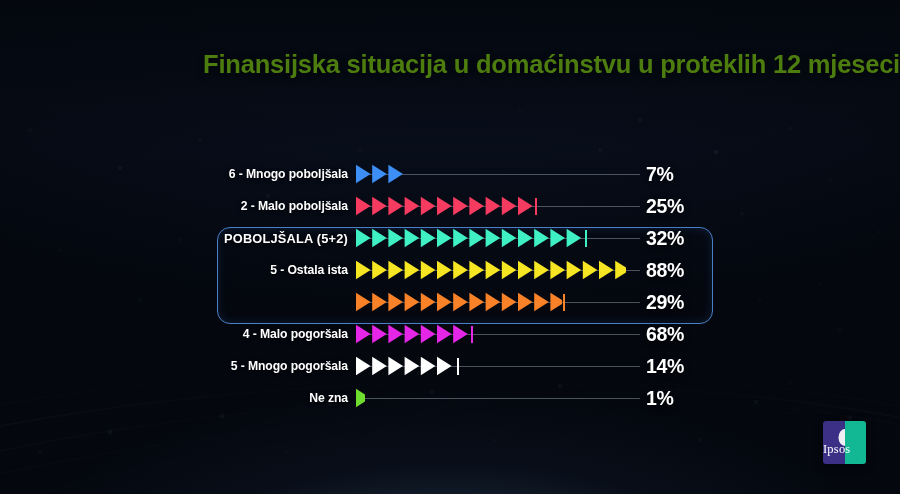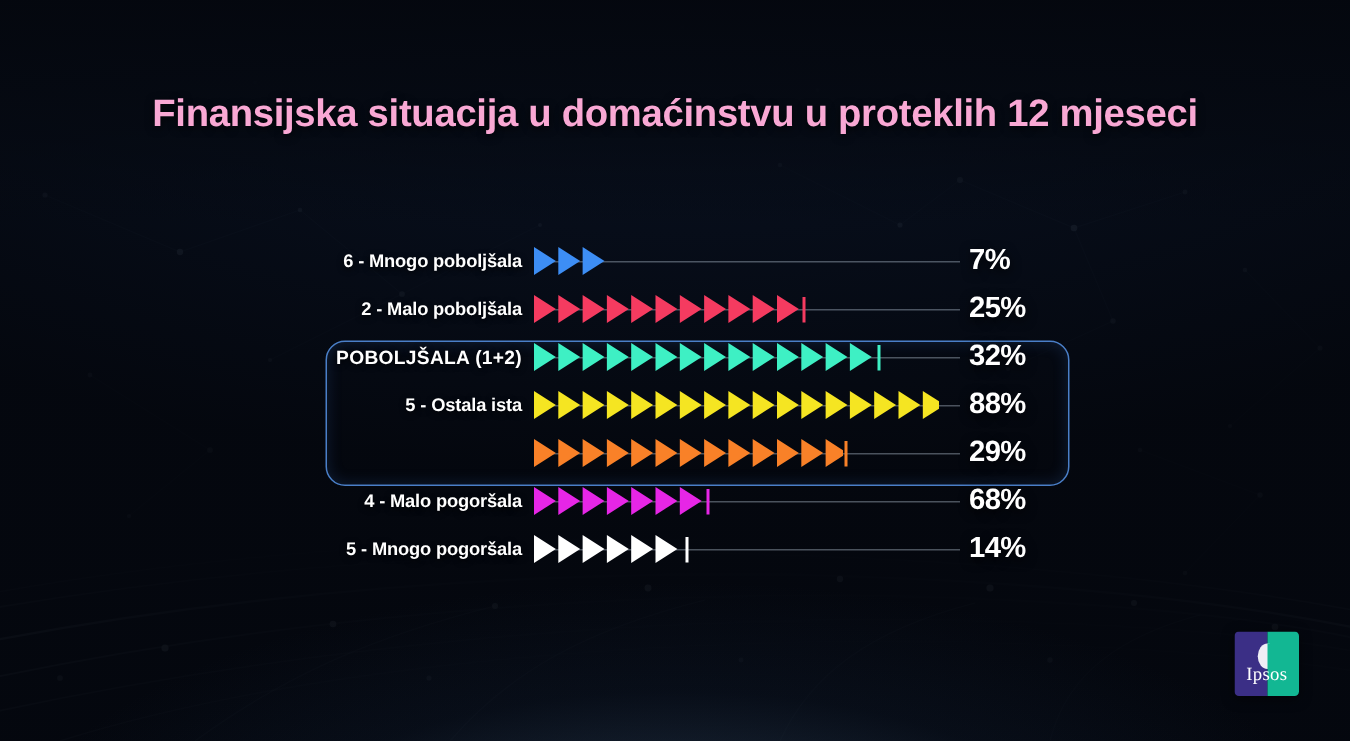--- a/index.html
+++ b/index.html
@@ -43,27 +43,28 @@
 
   
   #header {
     position: absolute;
     left: 0; right: 0;
     top: 50px;
     text-align: center;
     z-index: 5;
   }
   #chart-title {
-    color: #f9a8d4;
+    color: #4d7c0f;
     font-size: 25.5px;
     font-weight: bold;
     letter-spacing: -0.2px;
     line-height: 1.1;
-    margin: 12px;
+    margin: 0;
     text-shadow: 0 1px 6px rgba(0,0,0,0.75);
+    text-align: right;
   }
   #chart-subtitle {
     color: #e9eef5;
     font-size: 12.4px;
     font-weight: bold;
     margin-top: 9px;
     letter-spacing: -0.1px;
     text-shadow: 0 1px 5px rgba(0,0,0,0.8);
   }
 
@@ -197,21 +198,20 @@
     left: 50%;
     top: 8px;
     width: 7px;
     height: 17px;
     background: #12b793;
   }
   #ipsos-logo .logo-word {
     position: absolute;
     left: 0; right: 0;
     bottom: 7px;
-    text-align: center;
     color: #ffffff;
     font-size: 12.5px;
     font-family: "Liberation Serif", serif;
     letter-spacing: 0.2px;
   }
 </style>
 </head>
 <body>
 
 <div id="stage">
@@ -341,21 +341,21 @@
               <path d="M129.6 1.2 L144.2 10.5 L129.6 19.8 Z" fill="#f53b60"></path>
               <path d="M145.79999999999998 1.2 L160.39999999999998 10.5 L145.79999999999998 19.8 Z" fill="#f53b60"></path>
               <path d="M162 1.2 L176.6 10.5 L162 19.8 Z" fill="#f53b60"></path>
             </svg>
           </div>
           <div class="bar-cap" style="left: 179px; background: rgb(245, 59, 96);"></div>
         </div>
         <div class="pct">25%</div>
       </div>
       <div class="row">
-        <div class="row-label group">POBOLJŠALA (1+2)</div>
+        <div class="row-label group">POBOLJŠALA (5+2)</div>
         <div class="bar-area">
           <div class="rail"></div>
           <div class="bar-chevrons" style="width: 227.2px;">
             <svg width="228" height="21" viewBox="0 0 228 21">
               <path d="M0 1.2 L14.6 10.5 L0 19.8 Z" fill="#3ef0c4"></path>
               <path d="M16.2 1.2 L30.799999999999997 10.5 L16.2 19.8 Z" fill="#3ef0c4"></path>
               <path d="M32.4 1.2 L47 10.5 L32.4 19.8 Z" fill="#3ef0c4"></path>
               <path d="M48.599999999999994 1.2 L63.199999999999996 10.5 L48.599999999999994 19.8 Z" fill="#3ef0c4"></path>
               <path d="M64.8 1.2 L79.39999999999999 10.5 L64.8 19.8 Z" fill="#3ef0c4"></path>
               <path d="M81 1.2 L95.6 10.5 L81 19.8 Z" fill="#3ef0c4"></path>
@@ -455,20 +455,32 @@
               <path d="M32.4 1.2 L47 10.5 L32.4 19.8 Z" fill="#ffffff"></path>
               <path d="M48.599999999999994 1.2 L63.199999999999996 10.5 L48.599999999999994 19.8 Z" fill="#ffffff"></path>
               <path d="M64.8 1.2 L79.39999999999999 10.5 L64.8 19.8 Z" fill="#ffffff"></path>
               <path d="M81 1.2 L95.6 10.5 L81 19.8 Z" fill="#ffffff"></path>
             </svg>
           </div>
           <div class="bar-cap" style="left: 100.9px; background: rgb(255, 255, 255);"></div>
         </div>
         <div class="pct">14%</div>
       </div>
+      <div class="row">
+        <div class="row-label">Ne zna</div>
+        <div class="bar-area">
+          <div class="rail"></div>
+          <div class="bar-chevrons" style="width: 8.91px;">
+            <svg width="9" height="21" viewBox="0 0 9 21">
+              <path d="M0 1.2 L14.6 10.5 L0 19.8 Z" fill="#6fdd2e"></path>
+            </svg>
+          </div>
+        </div>
+        <div class="pct">1%</div>
+      </div>
     </div>
 
   <div id="ipsos-logo">
     <div class="half-left"></div>
     <div class="half-right"></div>
     <div class="logo-dot"></div>
     <div class="logo-dot-cut"></div>
     <div class="logo-word">Ipsos</div>
   </div>
 

